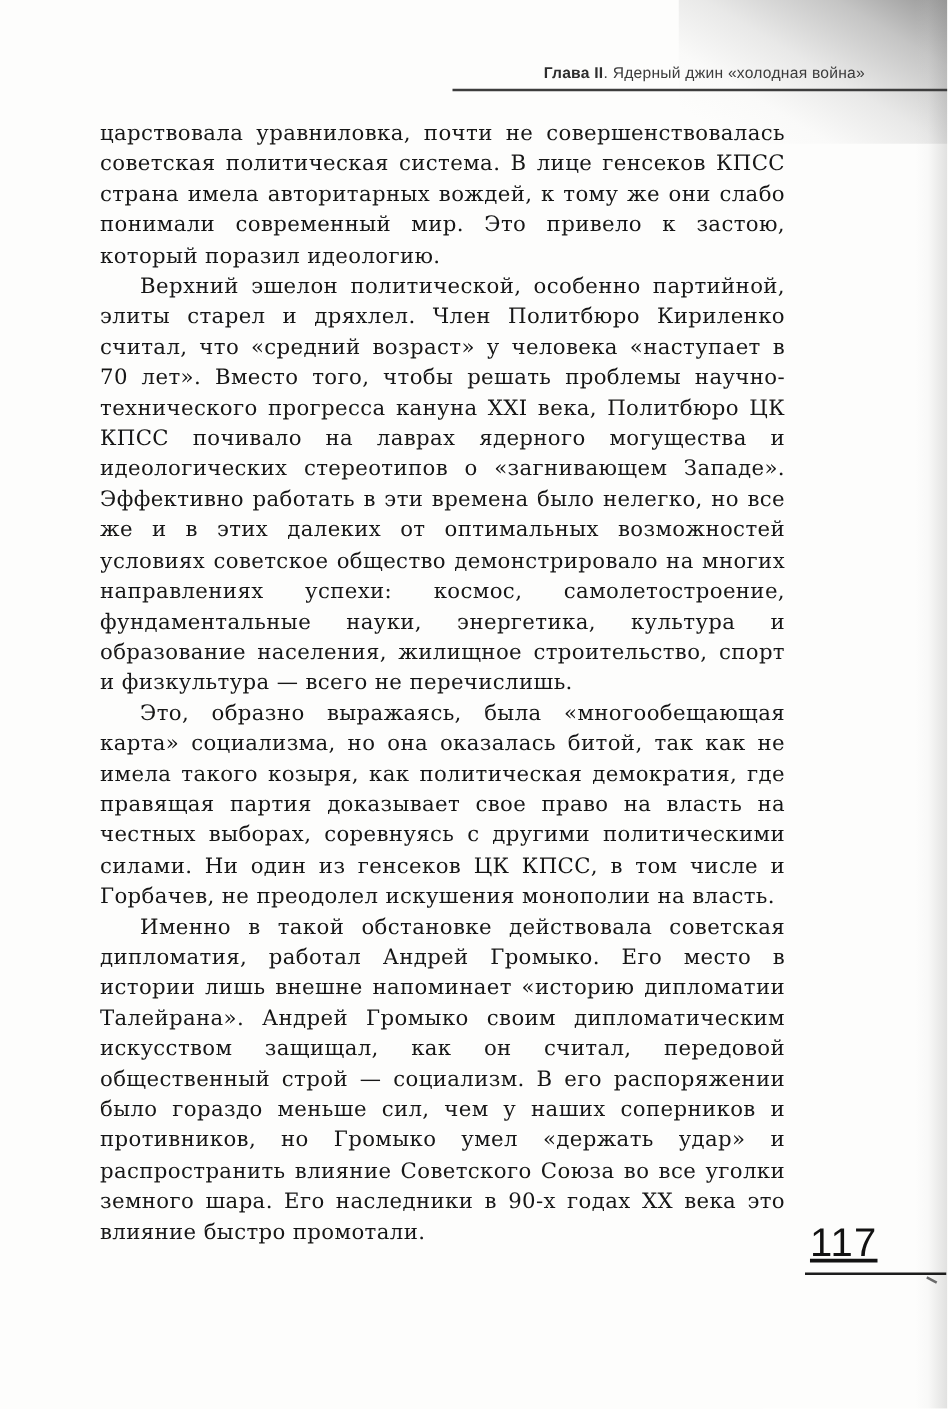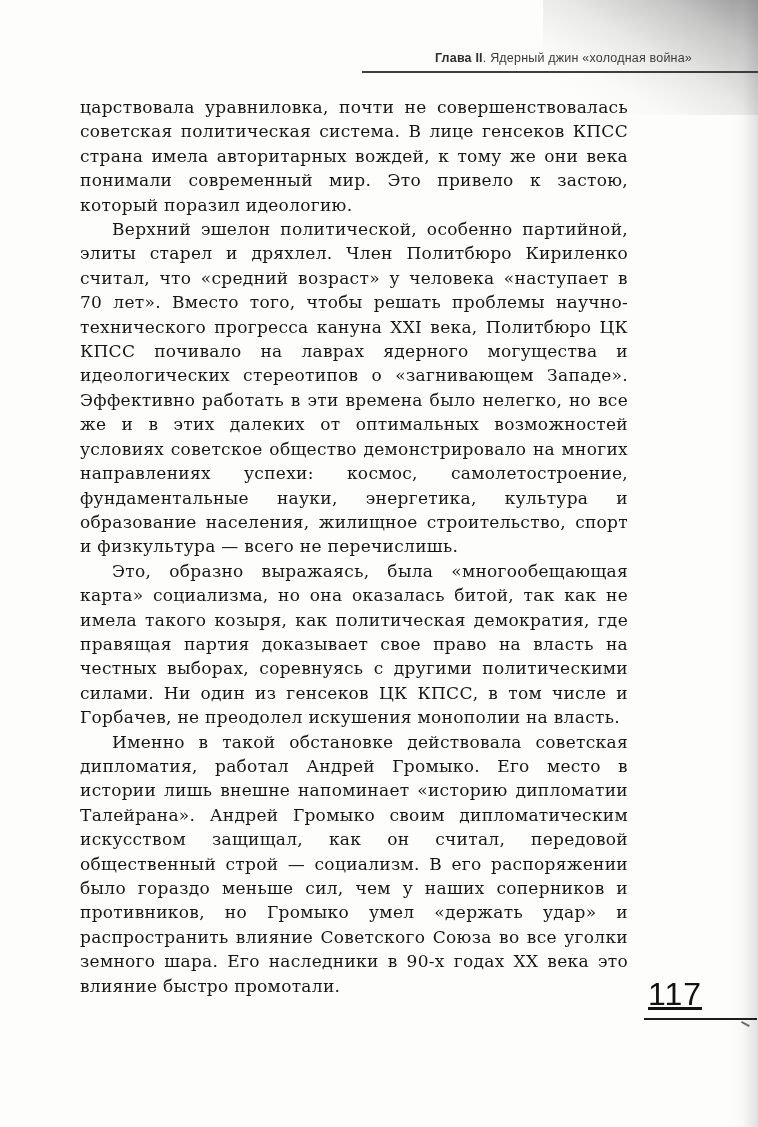--- a/index.html
+++ b/index.html
@@ -113,21 +113,21 @@
 <div class="page">
 
   <div class="corner-shade"></div>
   <div class="edge-shade"></div>
 
   <div class="running-header"><span class="chapter-label">Глава II</span><span class="chapter-title">. Ядерный джин «холодная война»</span></div>
 
   <div class="header-rule"></div>
 
   <div class="body-text">
-    <p class="no-indent">царствовала уравниловка, почти не совершенствовалась советская политическая система. В лице генсеков КПСС страна имела авторитарных вождей, к тому же они века понимали современный мир. Это привело к застою, который поразил идеологию.</p>
+    <p class="no-indent">царствовала уравниловка, почти не совершенствовалась советская политическая система. В лице генсеков КПСС страна имела авторитарных вождей, к тому же они слабо понимали современный мир. Это привело к застою, который поразил идеологию.</p>
     <p>Верхний эшелон политической, особенно партийной, элиты старел и дряхлел. Член Политбюро Кириленко считал, что «средний возраст» у человека «наступает в 70 лет». Вместо того, чтобы решать проблемы научно-технического прогресса кануна XXI века, Политбюро ЦК КПСС почивало на лаврах ядерного могущества и идеологических стереотипов о «загнивающем Западе». Эффективно работать в эти времена было нелегко, но все же и в этих далеких от оптимальных возможностей условиях советское общество демонстрировало на многих направлениях успехи: космос, самолетостроение, фундаментальные науки, энергетика, культура и образование населения, жилищное строительство, спорт и физкультура — всего не перечислишь.</p>
     <p>Это, образно выражаясь, была «многообещающая карта» социализма, но она оказалась битой, так как не имела такого козыря, как политическая демократия, где правящая партия доказывает свое право на власть на честных выборах, соревнуясь с другими политическими силами. Ни один из генсеков ЦК КПСС, в том числе и Горбачев, не преодолел искушения монополии на власть.</p>
     <p>Именно в такой обстановке действовала советская дипломатия, работал Андрей Громыко. Его место в истории лишь внешне напоминает «историю дипломатии Талейрана». Андрей Громыко своим дипломатическим искусством защищал, как он считал, передовой общественный строй — социализм. В его распоряжении было гораздо меньше сил, чем у наших соперников и противников, но Громыко умел «держать удар» и распространить влияние Советского Союза во все уголки земного шара. Его наследники в 90-х годах XX века это влияние быстро промотали.</p>
   </div>
 
   <div class="page-number">117</div>
   <div class="page-number-rule"></div>
   <div class="rule-tick"></div>
 
 </div>

